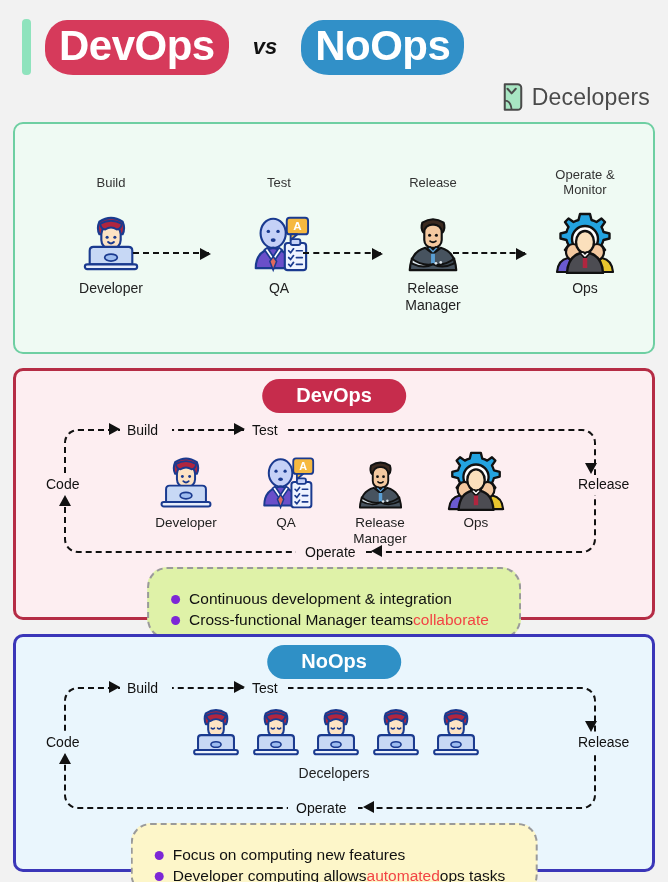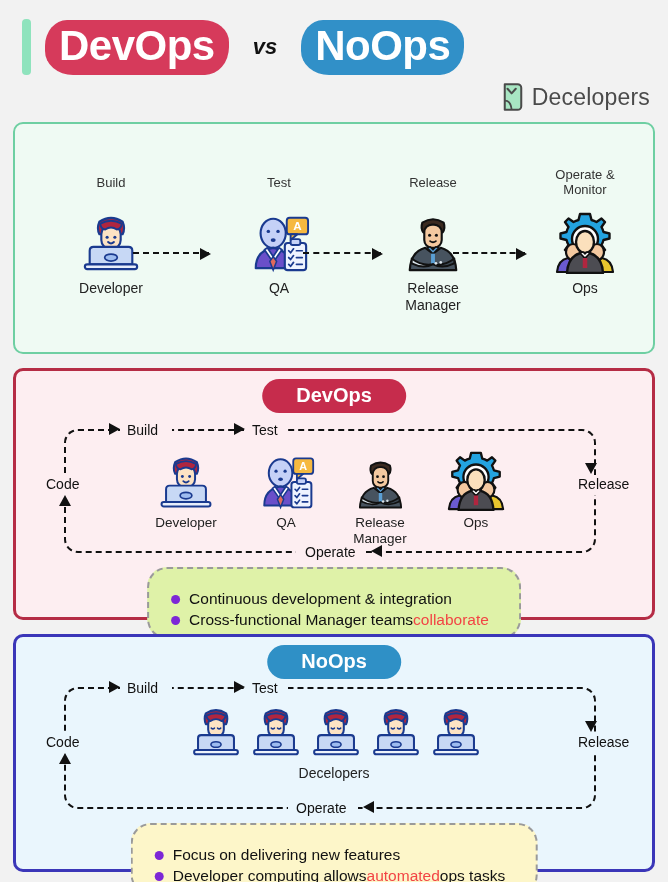--- a/index.html
+++ b/index.html
@@ -528,21 +528,21 @@
       <svg width="50" height="50" viewBox="0 0 64 64">
           <use href="#ico-dev-sm"></use>
         </svg>
     </div>
 
     <div class="noops-label" style="top:128px;">Decelopers</div>
 
     <div class="callout-list cl-yellow" style="top:186px;">
       <div class="cl-line">
         <span class="bullet"></span>
-        <span>Focus on delivering new features</span>
+        <span>Focus on computing new features</span>
       </div>
       <div class="cl-line">
         <span class="bullet"></span>
         <span>Developer computing allows </span>
           <span class="hlred">automated</span>
           <span> ops tasks</span>
       </div>
     </div>
   </div>
 

